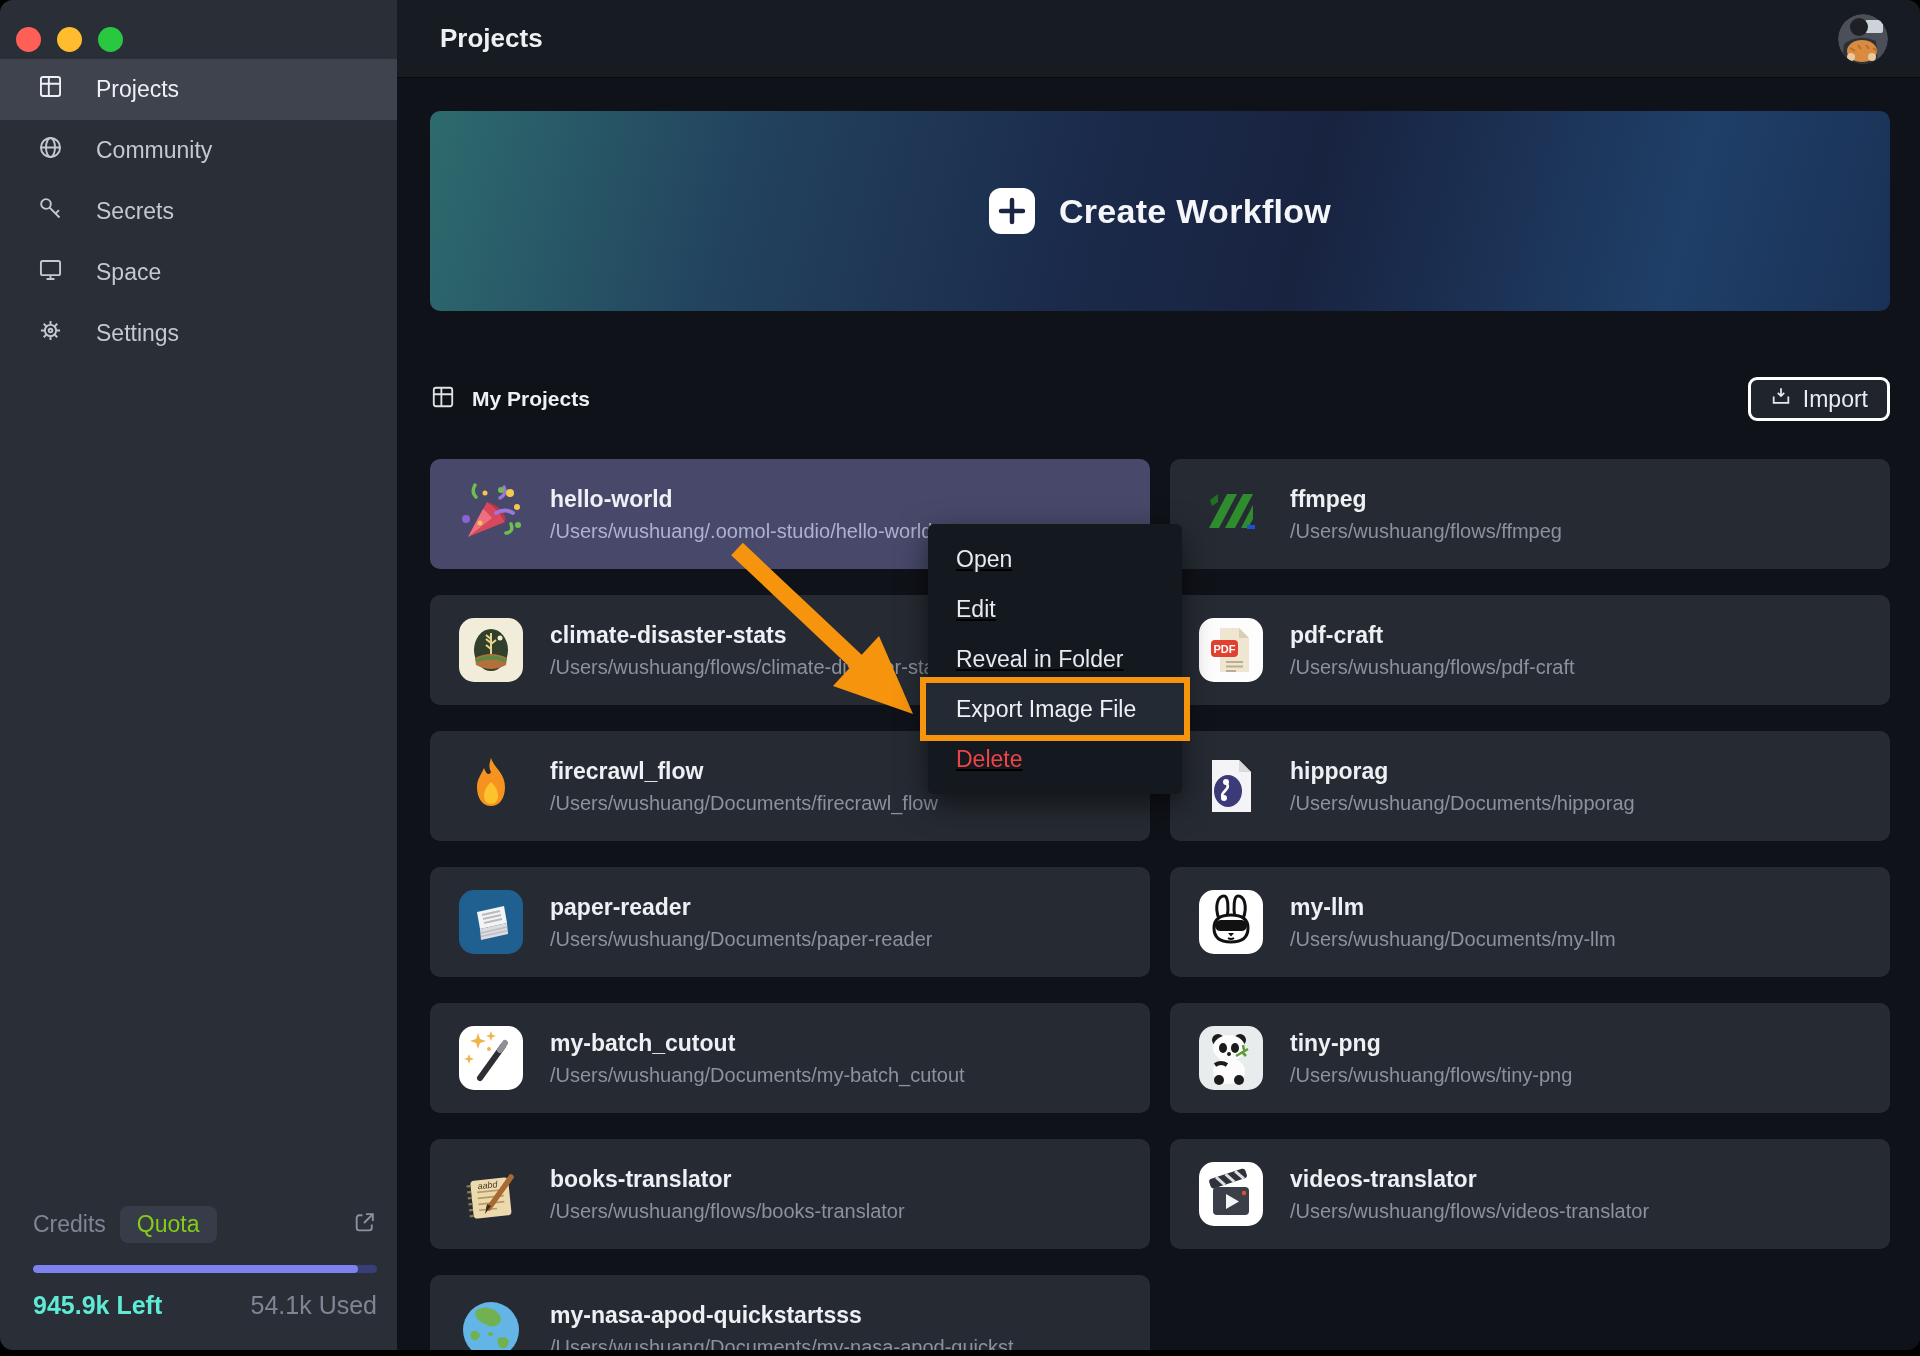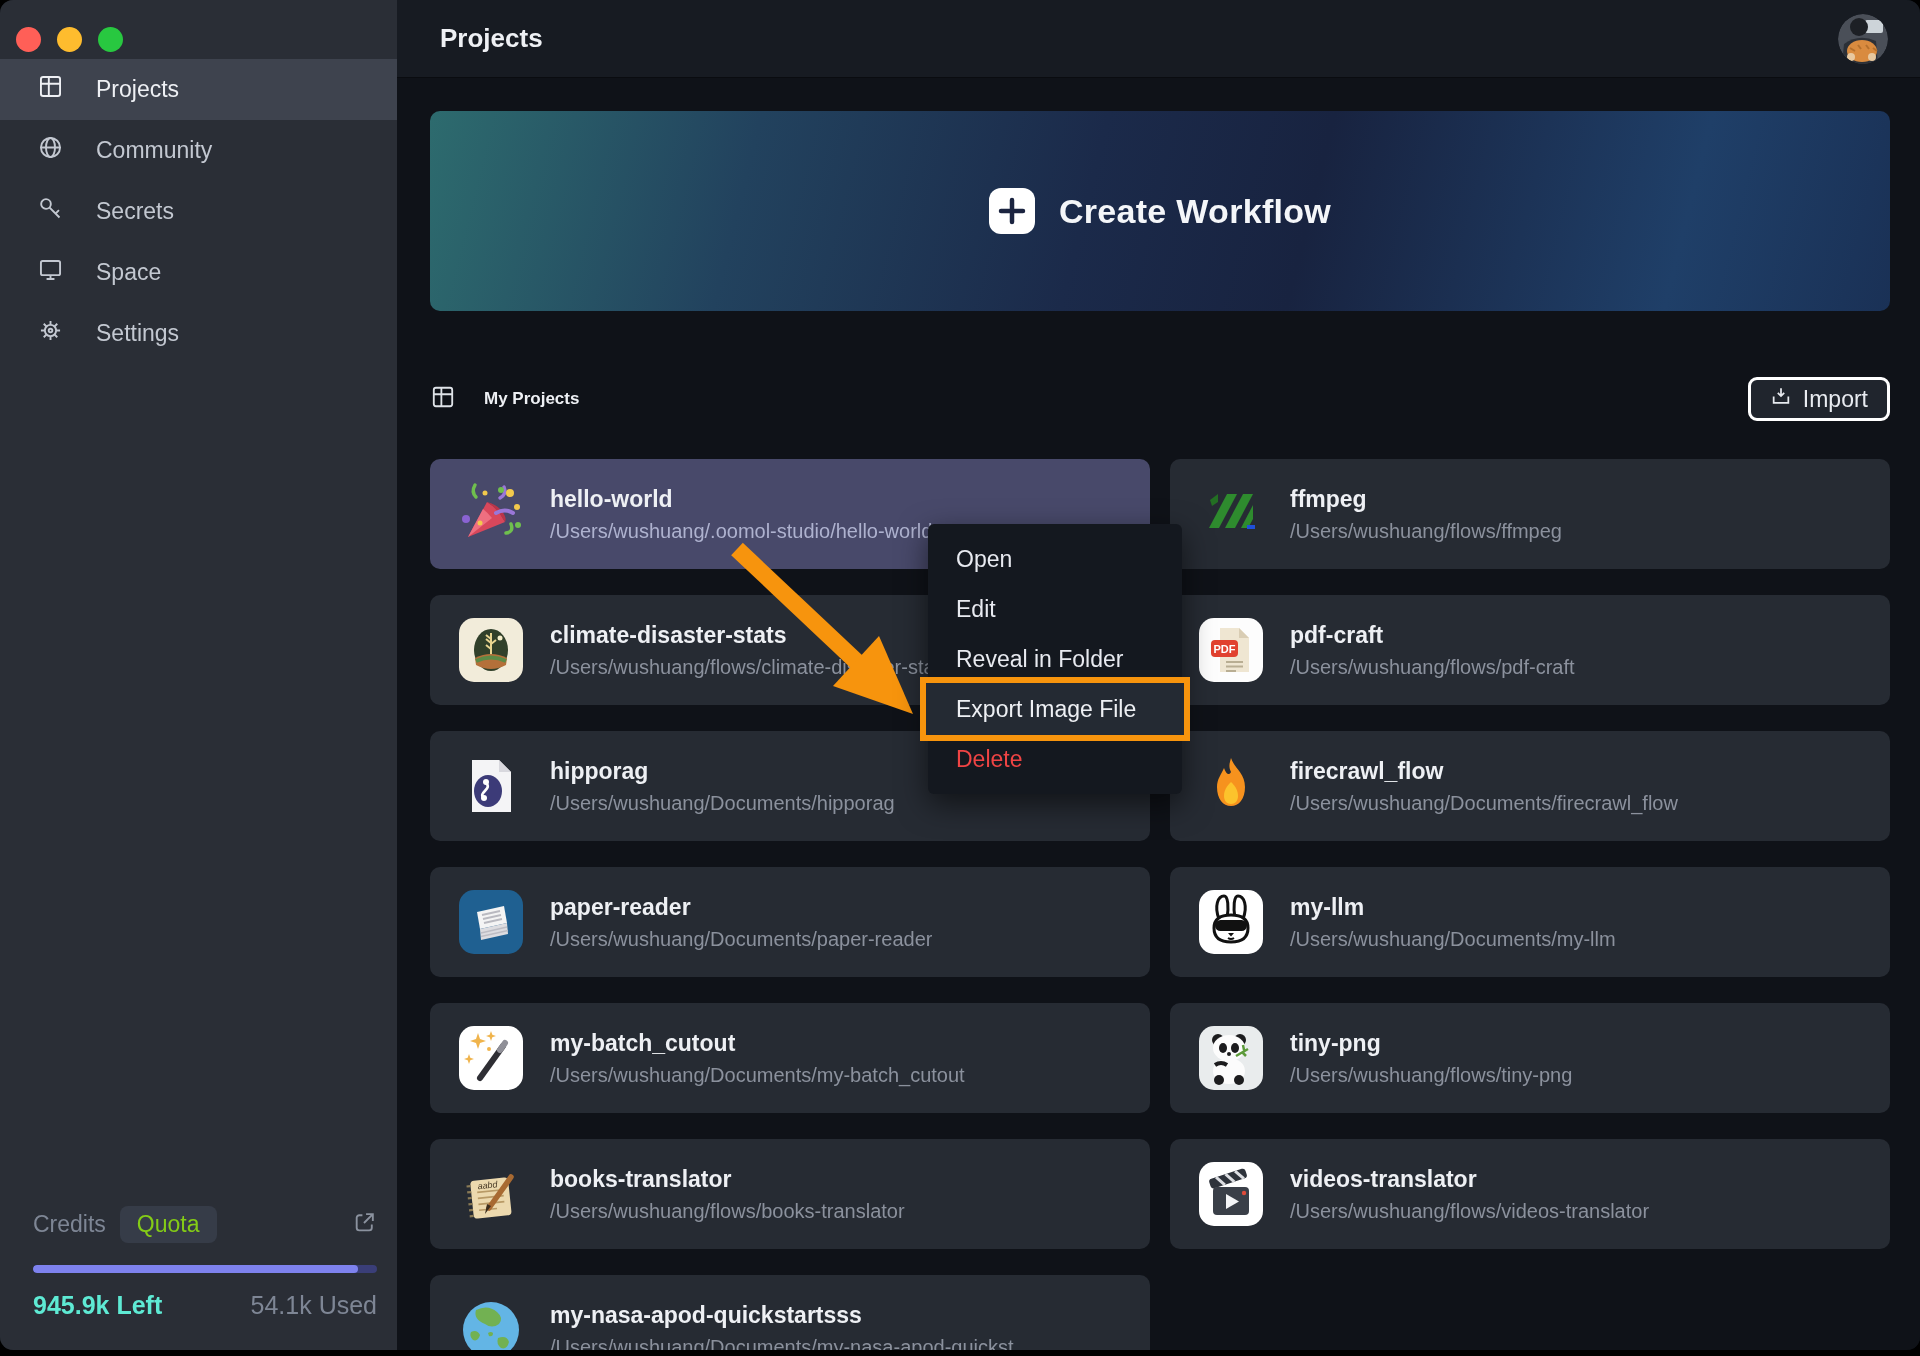--- a/index.html
+++ b/index.html
@@ -32,36 +32,36 @@
     align-items:center;padding:0 32px 0 43px;box-sizing:border-box;}
   .titlebar h1{margin:0;font-size:26px;font-weight:700;color:#eef0f4;}
   .avatar{margin-left:auto;width:50px;height:50px;border-radius:50%;overflow:hidden;flex:none;cursor:pointer;}
   .content{position:absolute;left:0;right:0;top:79px;bottom:0;background:var(--main-bg);
     padding:32px 30px 0 33px;box-sizing:border-box;}
   .banner{height:200px;border-radius:10px;cursor:pointer;display:flex;align-items:center;justify-content:center;gap:24px;
     background:linear-gradient(104deg,#2d6b6e 0%,#22425e 22%,#1b2a4a 45%,#182340 60%,#1f3f68 85%,#1a3156 100%);}
   .banner .plus{width:46px;height:46px;border-radius:12px;background:#fff;display:flex;align-items:center;justify-content:center;}
   .banner .label{color:#f4f6f9;font-size:34px;font-weight:700;letter-spacing:.3px;}
   .section-head{margin-top:66px;height:44px;display:flex;align-items:center;gap:16px;}
-  .section-head h2{margin:12px;font-size:17px;font-weight:700;color:#eef0f4;}
+  .section-head h2{margin:0;font-size:21px;font-weight:700;color:#eef0f4;}
   .import-btn{margin-left:auto;display:flex;align-items:center;gap:11px;height:44px;padding:0 19px;
     border:3px solid #ffffff;border-radius:9px;background:#20252d;color:#e8ebf0;font-size:23px;cursor:pointer;
     font-family:inherit;}
   .grid{margin-top:38px;display:grid;grid-template-columns:1fr 1fr;column-gap:20px;row-gap:26px;}
   .card{height:110px;background:var(--card-bg);border-radius:10px;display:flex;align-items:center;
     gap:26px;padding:0 24px 0 28px;cursor:pointer;min-width:0;}
   .card.selected{background:var(--card-selected);}
   .card .ic{width:66px;height:66px;flex:none;}
   .card .txt{min-width:0;}
   .card .name{color:#eef0f4;font-size:23px;font-weight:700;white-space:nowrap;overflow:hidden;text-overflow:ellipsis;}
   .card .path{margin-top:7px;color:#8b919d;font-size:20px;white-space:nowrap;overflow:hidden;text-overflow:ellipsis;}
   .card.selected .path{color:#aeb2cf;}
   
   .context-menu{position:absolute;left:928px;top:524px;width:254px;padding:10px 0;background:#14181f;
-    border-radius:6px;box-shadow:0 10px 30px rgba(0,0,0,.55);z-index:40;}
+    border-radius:6px;box-shadow:0 10px 30px rgba(0,0,0,.55);z-index:40;text-decoration:underline;}
   .menu-item{height:50px;display:flex;align-items:center;padding-left:28px;color:#e8eaf0;font-size:23px;cursor:pointer;position:relative;}
   .menu-item.danger{color:var(--danger);}
   .export-box{position:absolute;left:-8px;top:-7px;width:270px;height:64px;box-sizing:border-box;
     border:6px solid var(--accent);background:#242a33;display:flex;align-items:center;padding-left:30px;
     color:#eef0f4;font-size:23px;z-index:2;}
   
   .arrow-overlay{position:absolute;left:0;top:0;width:1920px;height:1356px;pointer-events:none;z-index:35;}
 </style>
 </head>
 <body>
@@ -248,40 +248,40 @@
                 <text x="26.5" y="35.5" font-size="11" font-weight="bold" fill="#fff" text-anchor="middle">PDF</text>
                 <path d="M28 45 H45 M28 49.5 H45 M28 54 H38" stroke="#b9ae93" stroke-width="2.2"></path>
               </svg></span>
             <div class="txt">
               <div class="name">pdf-craft</div>
               <div class="path">/Users/wushuang/flows/pdf-craft</div>
             </div>
           </div>
           <div class="card">
             <span class="ic"><svg viewBox="0 0 66 66">
+                <path d="M33 5 C36 15 47 20 47 34 C47 46 41 53 33 53 C25 53 19 46 19 34 C19 26 23 22 26 15 C28 21 31 23 33 19 C30 13 32 9 33 5 Z" fill="#f6921e"></path>
+                <path d="M33 29 C38 34 40 38 40 43 C40 48 37 51 33 51 C29 51 26 48 26 43 C26 37 29 33 33 29 Z" fill="#fcc32c"></path>
+              </svg></span>
+            <div class="txt">
+              <div class="name">firecrawl_flow</div>
+              <div class="path">/Users/wushuang/Documents/firecrawl_flow</div>
+            </div>
+          </div>
+          <div class="card">
+            <span class="ic"><svg viewBox="0 0 66 66">
                 <path d="M14 7 H41 L53 19 V59 H14 Z" fill="#f4f4f6"></path>
                 <path d="M41 7 L53 19 H41 Z" fill="#d8d8de"></path>
                 <ellipse cx="30" cy="38" rx="14" ry="16" fill="#3c3b78"></ellipse>
                 <path d="M26 45 C19 40 35 36 28 30" stroke="#fff" stroke-width="2.6" fill="none"></path>
                 <circle cx="26" cy="45" r="3" fill="#fff"></circle>
                 <circle cx="28" cy="29" r="3" fill="#fff"></circle>
               </svg></span>
             <div class="txt">
               <div class="name">hipporag</div>
               <div class="path">/Users/wushuang/Documents/hipporag</div>
-            </div>
-          </div>
-          <div class="card">
-            <span class="ic"><svg viewBox="0 0 66 66">
-                <path d="M33 5 C36 15 47 20 47 34 C47 46 41 53 33 53 C25 53 19 46 19 34 C19 26 23 22 26 15 C28 21 31 23 33 19 C30 13 32 9 33 5 Z" fill="#f6921e"></path>
-                <path d="M33 29 C38 34 40 38 40 43 C40 48 37 51 33 51 C29 51 26 48 26 43 C26 37 29 33 33 29 Z" fill="#fcc32c"></path>
-              </svg></span>
-            <div class="txt">
-              <div class="name">firecrawl_flow</div>
-              <div class="path">/Users/wushuang/Documents/firecrawl_flow</div>
             </div>
           </div>
           <div class="card">
             <span class="ic"><svg viewBox="0 0 66 66">
                 <rect x="1" y="1" width="64" height="64" rx="15" fill="#1f6091"></rect>
                 <polygon points="19,23 46,17 49,34 22,40" fill="#f4f4f4"></polygon>
                 <path d="M24 26 L42 22 M25 30 L43 26 M26 34 L44 30" stroke="#b9b9c0" stroke-width="1.8" fill="none"></path>
                 <polygon points="22,40 49,34 50,45 23,51" fill="#dcdce0"></polygon>
                 <path d="M23 44 L49 38 M23 47.5 L50 41.5" stroke="#bdbdc4" stroke-width="1.4" fill="none"></path>
               </svg></span>

